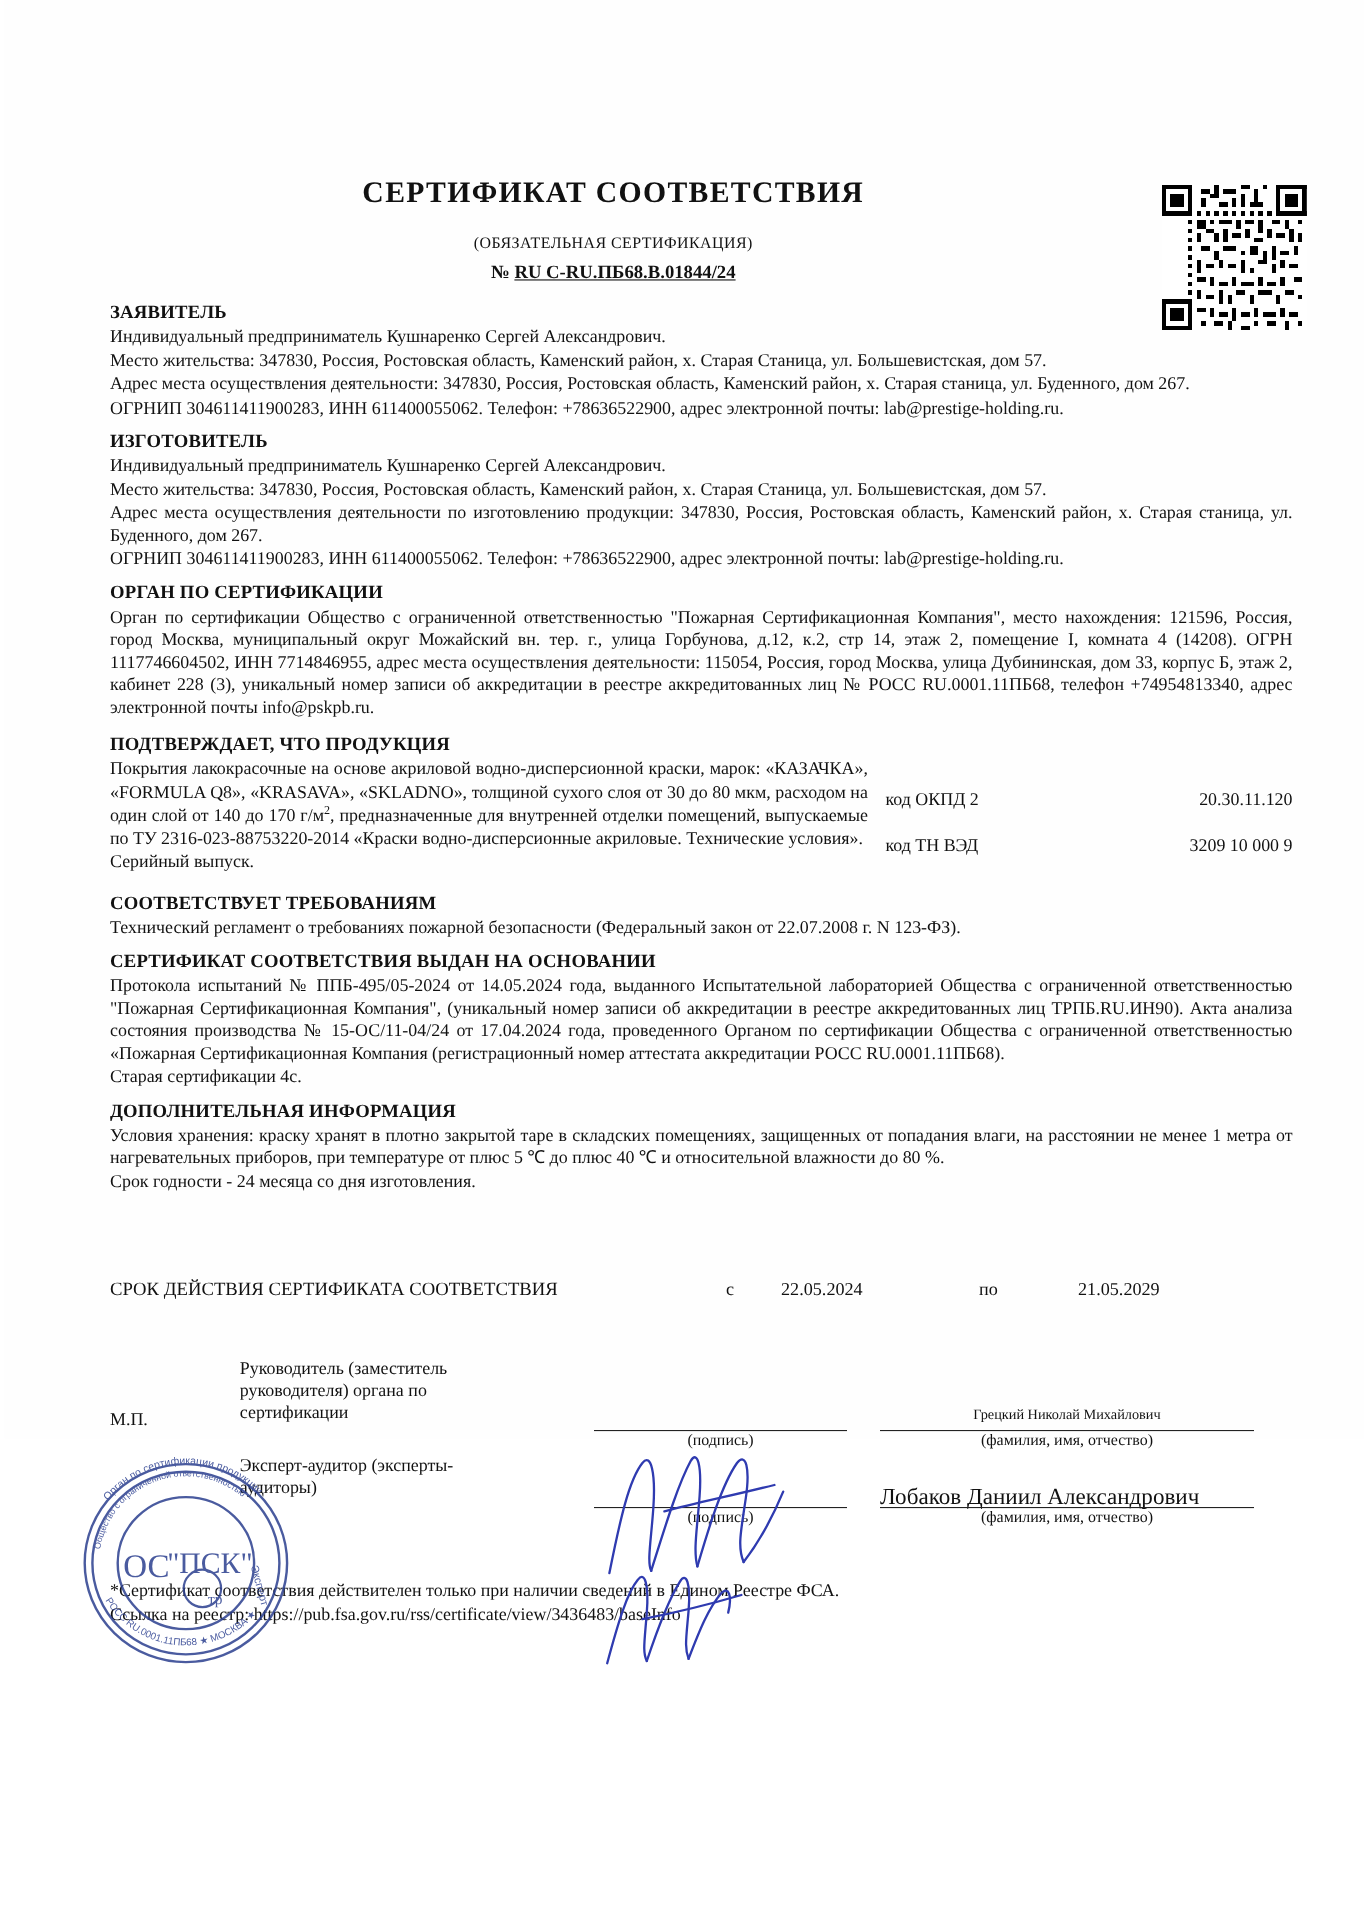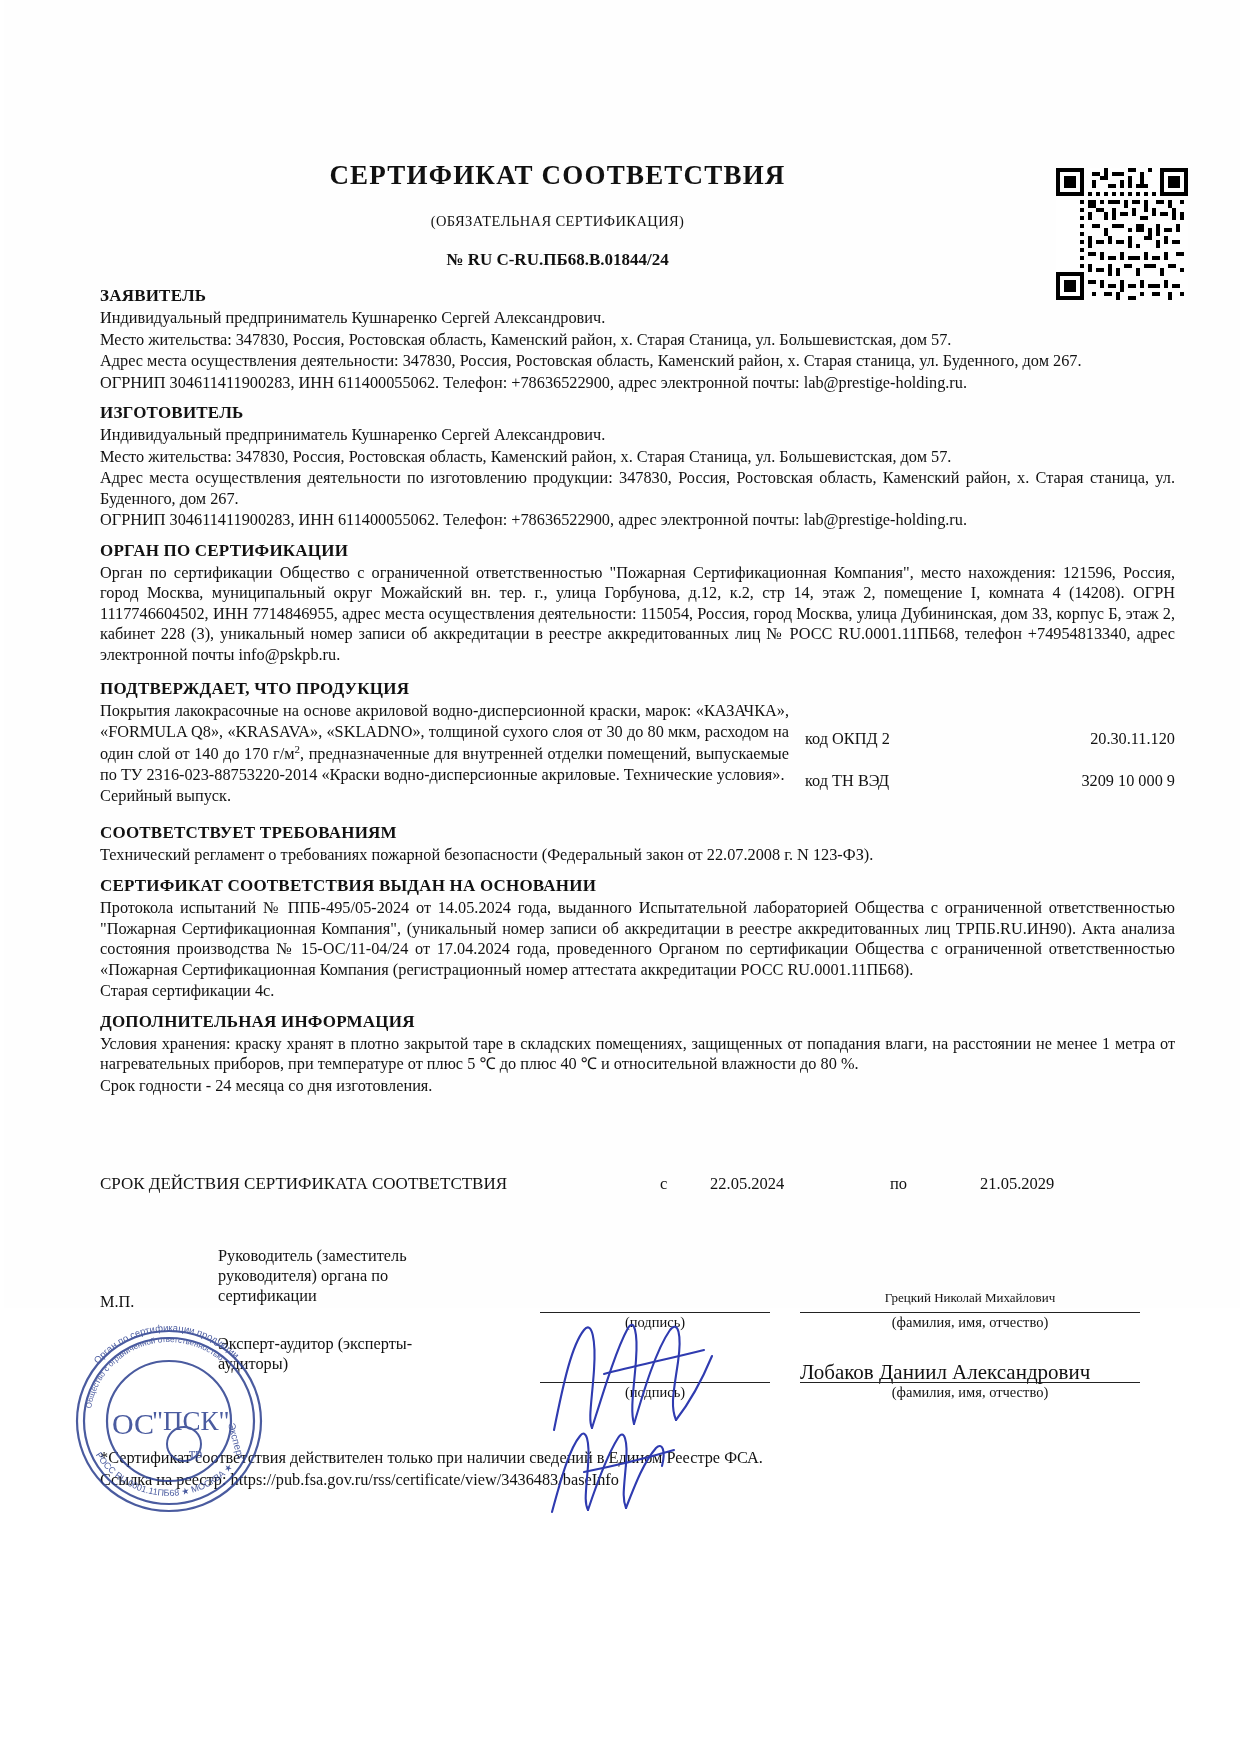--- a/index.html
+++ b/index.html
@@ -33,31 +33,32 @@
     font-size: 27px;
     font-weight: bold;
     letter-spacing: 1.2px;
     margin: 0 0 22px 0;
     padding-right: 160px;
   }
   .subtitle {
     text-align: center;
     font-size: 14.5px;
     letter-spacing: 0.4px;
-    margin-bottom: 20px;
+    margin-bottom: 8px;
     padding-right: 160px;
   }
   .docnum {
     text-align: center;
     font-size: 17px;
     font-weight: bold;
     margin-bottom: 16px;
     padding-right: 160px;
   }
   .docnum .u {
+    text-decoration: underline;
   }
   .section-head {
     font-weight: bold;
     font-size: 17px;
     margin-top: 10px;
     margin-bottom: 2px;
     letter-spacing: 0.2px;
   }
   .para {
     font-size: 16.3px;

